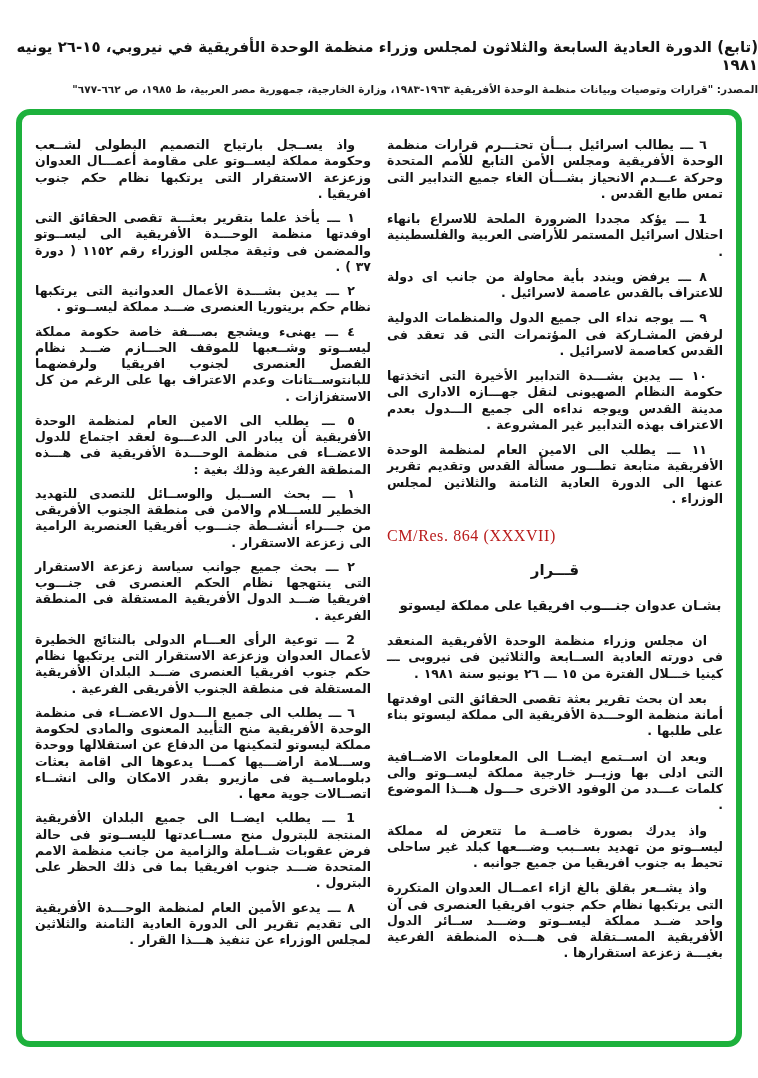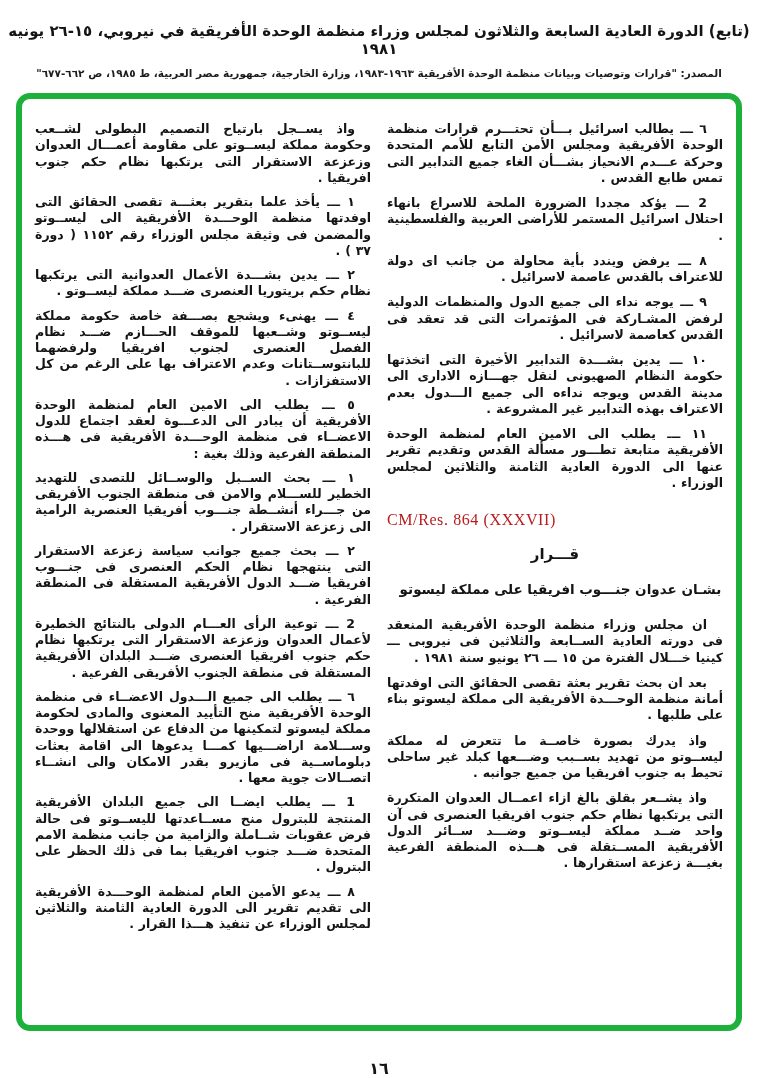--- a/index.html
+++ b/index.html
@@ -10,22 +10,22 @@
   body {
     width: 758px;
     height: 1078px;
     overflow: hidden;
     font-family: "DejaVu Sans", sans-serif;
     color: #141414;
     position: relative;
   }
   
   .page-header {
-    padding-top: 22px;
-    text-align: center;
+    padding-top: 38px;
+    text-align: right;
     direction: rtl;
   }
   .header-title {
     font-size: 15px;
     font-weight: bold;
     letter-spacing: 0.2px;
   }
   .header-source {
     margin-top: 9px;
     font-size: 10.5px;
@@ -96,32 +96,33 @@
 
 <div class="page-header">
   <div class="header-title">(تابع) الدورة العادية السابعة والثلاثون لمجلس وزراء منظمة الوحدة الأفريقية في نيروبي، ١٥-٢٦ يونيه ١٩٨١</div>
   <div class="header-source">المصدر: "قرارات وتوصيات وبيانات منظمة الوحدة الأفريقية ١٩٦٣-١٩٨٣، وزارة الخارجية، جمهورية مصر العربية، ط ١٩٨٥، ص ٦٦٢-٦٧٧"</div>
 </div>
 
 <div class="content-frame">
 
   <div class="text-column col-right">
     <p class="para">٦ ـــ يطالب اسرائيل بـــأن تحتـــرم قرارات منظمة الوحدة الأفريقية ومجلس الأمن التابع للأمم المتحدة وحركة عـــدم الانحياز بشـــأن الغاء جميع التدابير التى تمس طابع القدس .</p>
-    <p class="para">2 ـــ يؤكد مجددا الضرورة الملحة للاسراع بانهاء احتلال اسرائيل المستمر للأراضى العربية والفلسطينية .</p>
+    <p class="para">1 ـــ يؤكد مجددا الضرورة الملحة للاسراع بانهاء احتلال اسرائيل المستمر للأراضى العربية والفلسطينية .</p>
     <p class="para">٨ ـــ يرفض ويندد بأية محاولة من جانب اى دولة للاعتراف بالقدس عاصمة لاسرائيل .</p>
     <p class="para">٩ ـــ يوجه نداء الى جميع الدول والمنظمات الدولية لرفض المشـاركة فى المؤتمرات التى قد تعقد فى القدس كعاصمة لاسرائيل .</p>
     <p class="para">١٠ ـــ يدين بشـــدة التدابير الأخيرة التى اتخذتها حكومة النظام الصهيونى لنقل جهـــازه الادارى الى مدينة القدس ويوجه نداءه الى جميع الـــدول بعدم الاعتراف بهذه التدابير غير المشروعة .</p>
     <p class="para">١١ ـــ يطلب الى الامين العام لمنظمة الوحدة الأفريقية متابعة تطـــور مسألة القدس وتقديم تقرير عنها الى الدورة العادية الثامنة والثلاثين لمجلس الوزراء .</p>
 
     <div class="res-ref">CM/Res. 864 (XXXVII)</div>
     <div class="res-title">قـــرار</div>
     <div class="res-subtitle">بشـان عدوان جنـــوب افريقيا على مملكة ليسوتو</div>
 
     <p class="para">ان مجلس وزراء منظمة الوحدة الأفريقية المنعقد فى دورته العادية الســابعة والثلاثين فى نيروبى ـــ كينيا خـــلال الفترة من ١٥ ـــ ٢٦ يونيو سنة ١٩٨١ .</p>
     <p class="para">بعد ان بحث تقرير بعثة تقصى الحقائق التى اوفدتها أمانة منظمة الوحـــدة الأفريقية الى مملكة ليسوتو بناء على طلبها .</p>
+    <p class="para">وبعد ان اســتمع ايضــا الى المعلومات الاضــافية التى ادلى بها وزيــر خارجية مملكة ليســوتو والى كلمات عـــدد من الوفود الاخرى حـــول هـــذا الموضوع .</p>
     <p class="para">واذ يدرك بصورة خاصــة ما تتعرض له مملكة ليســوتو من تهديد بســبب وضـــعها كبلد غير ساحلى تحيط به جنوب افريقيا من جميع جوانبه .</p>
     <p class="para">واذ يشــعر بقلق بالغ ازاء اعمــال العدوان المتكررة التى يرتكبها نظام حكم جنوب افريقيا العنصرى فى آن واحد ضــد مملكة ليســوتو وضـــد ســائر الدول الأفريقية المســتقلة فى هـــذه المنطقة الفرعية بغيـــة زعزعة استقرارها .</p>
   </div>
 
   <div class="text-column col-left">
     <p class="para">واذ يســجل بارتياح التصميم البطولى لشــعب وحكومة مملكة ليســوتو على مقاومة أعمـــال العدوان وزعزعة الاستقرار التى يرتكبها نظام حكم جنوب افريقيا .</p>
     <p class="para">١ ـــ يأخذ علما بتقرير بعثـــة تقصى الحقائق التى اوفدتها منظمة الوحـــدة الأفريقية الى ليســوتو والمضمن فى وثيقة مجلس الوزراء رقم ١١٥٢ ( دورة ٣٧ ) .</p>
     <p class="para">٢ ـــ يدين بشـــدة الأعمال العدوانية التى يرتكبها نظام حكم بريتوريا العنصرى ضـــد مملكة ليســوتو .</p>
     <p class="para">٤ ـــ يهنىء ويشجع بصـــفة خاصة حكومة مملكة ليســوتو وشــعبها للموقف الحـــازم ضـــد نظام الفصل العنصرى لجنوب افريقيا ولرفضهما للبانتوســتانات وعدم الاعتراف بها على الرغم من كل الاستفزازات .</p>
     <p class="para">٥ ـــ يطلب الى الامين العام لمنظمة الوحدة الأفريقية أن يبادر الى الدعـــوة لعقد اجتماع للدول الاعضــاء فى منظمة الوحـــدة الأفريقية فى هـــذه المنطقة الفرعية وذلك بغية :</p>

